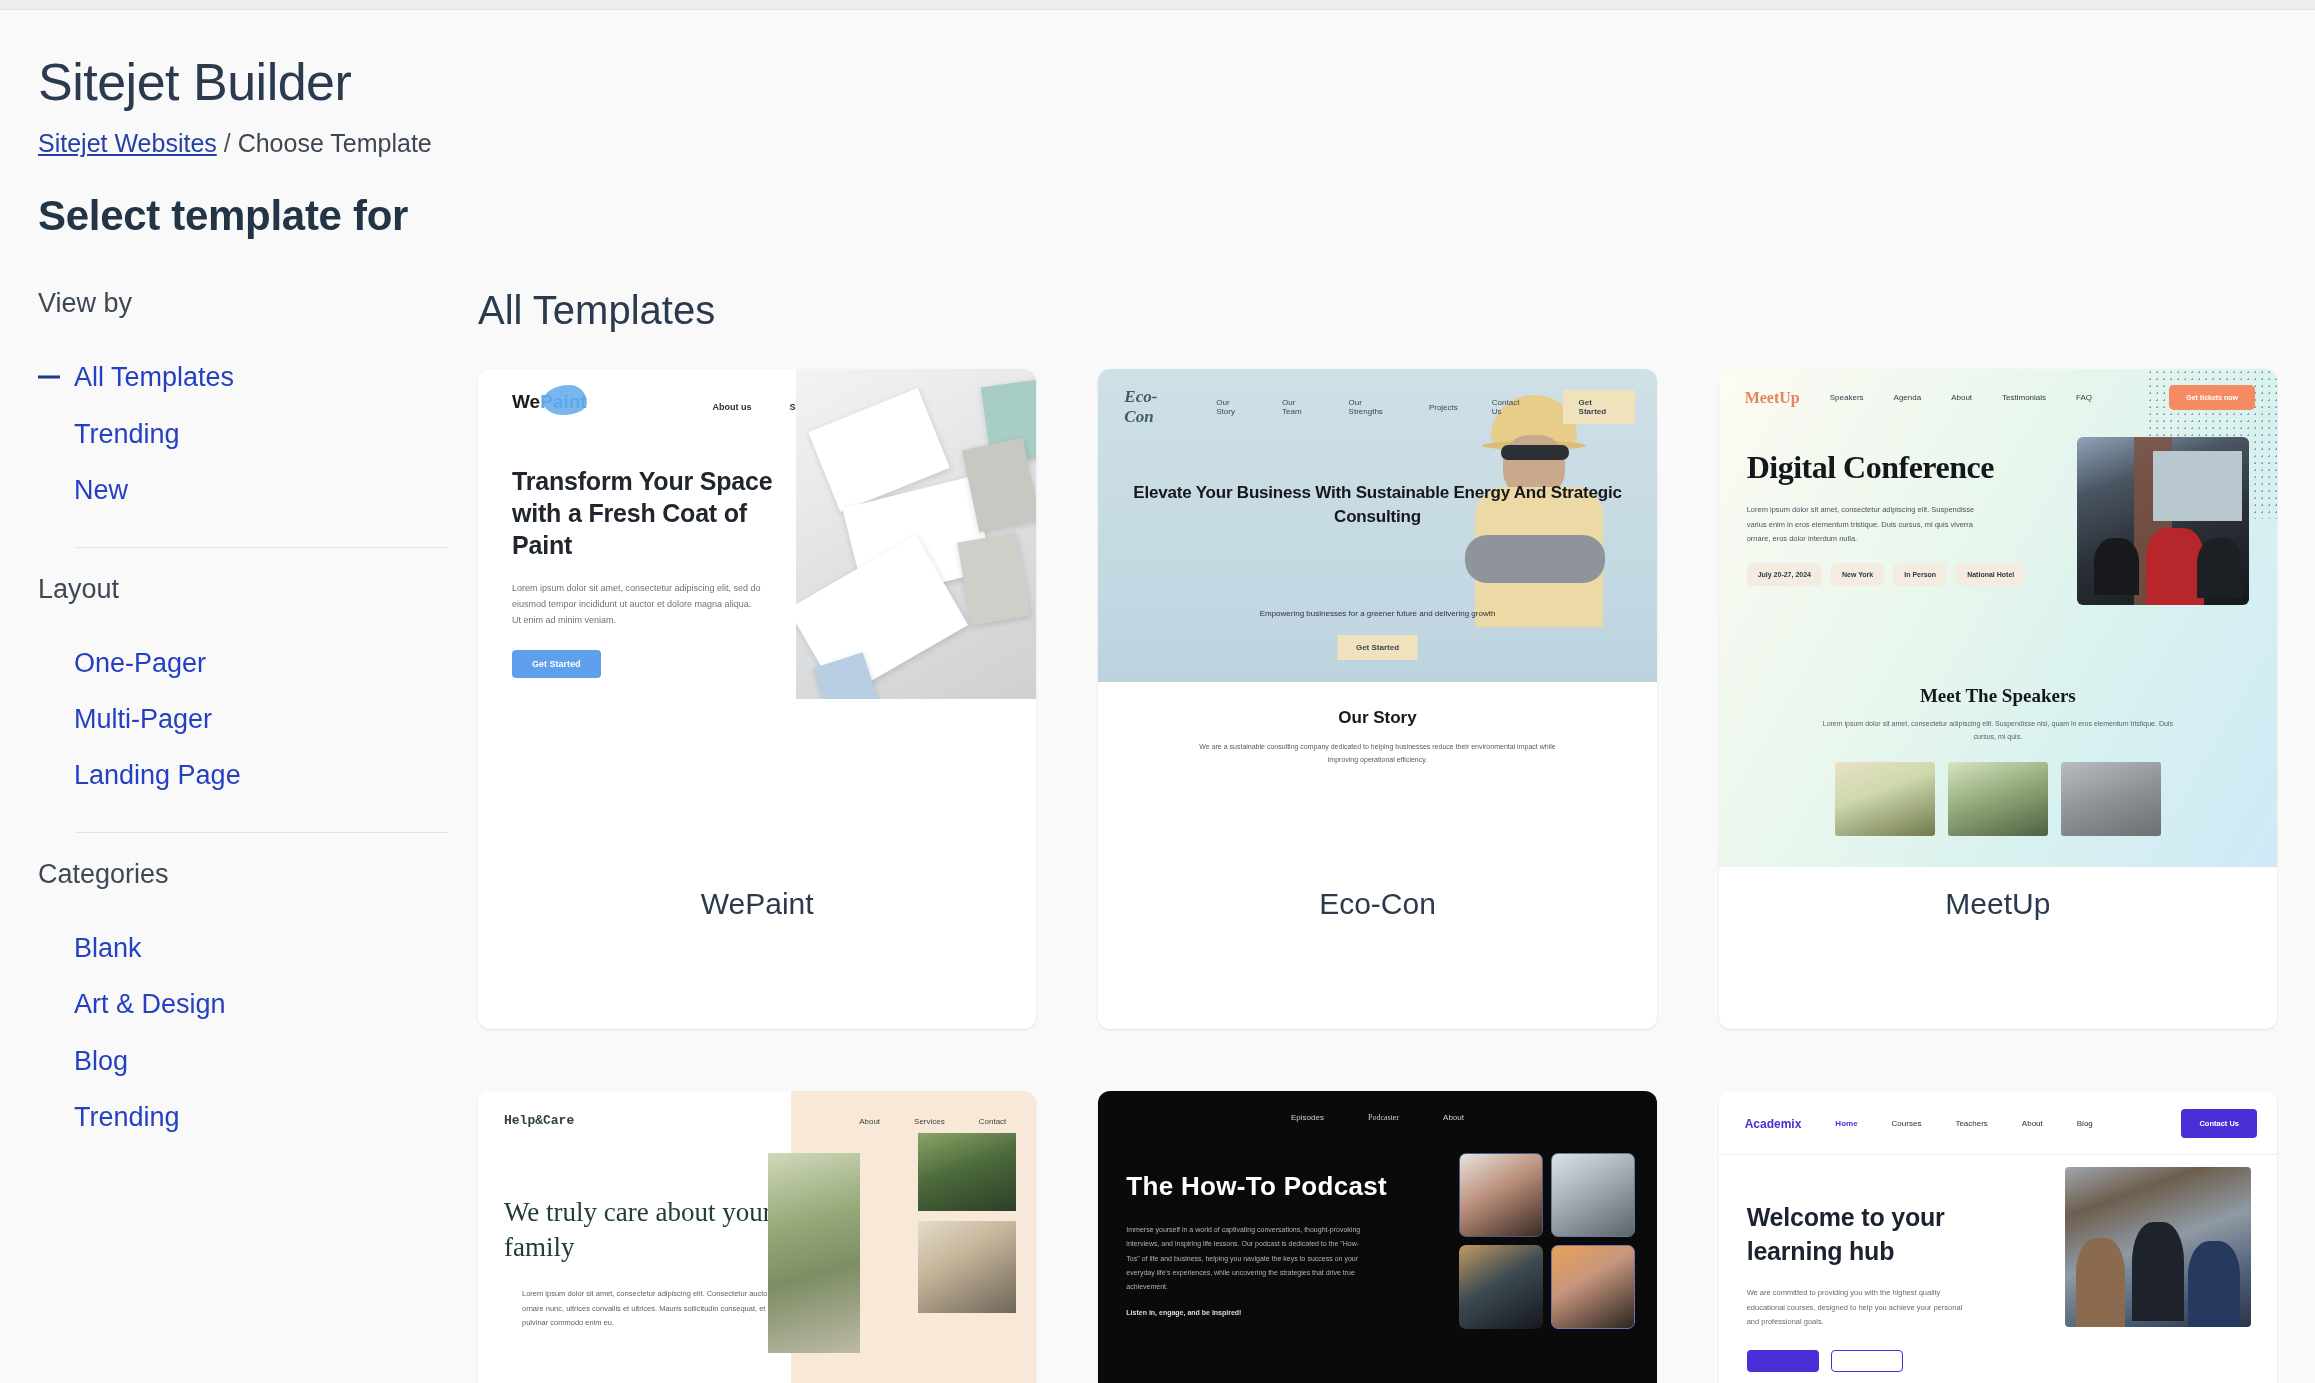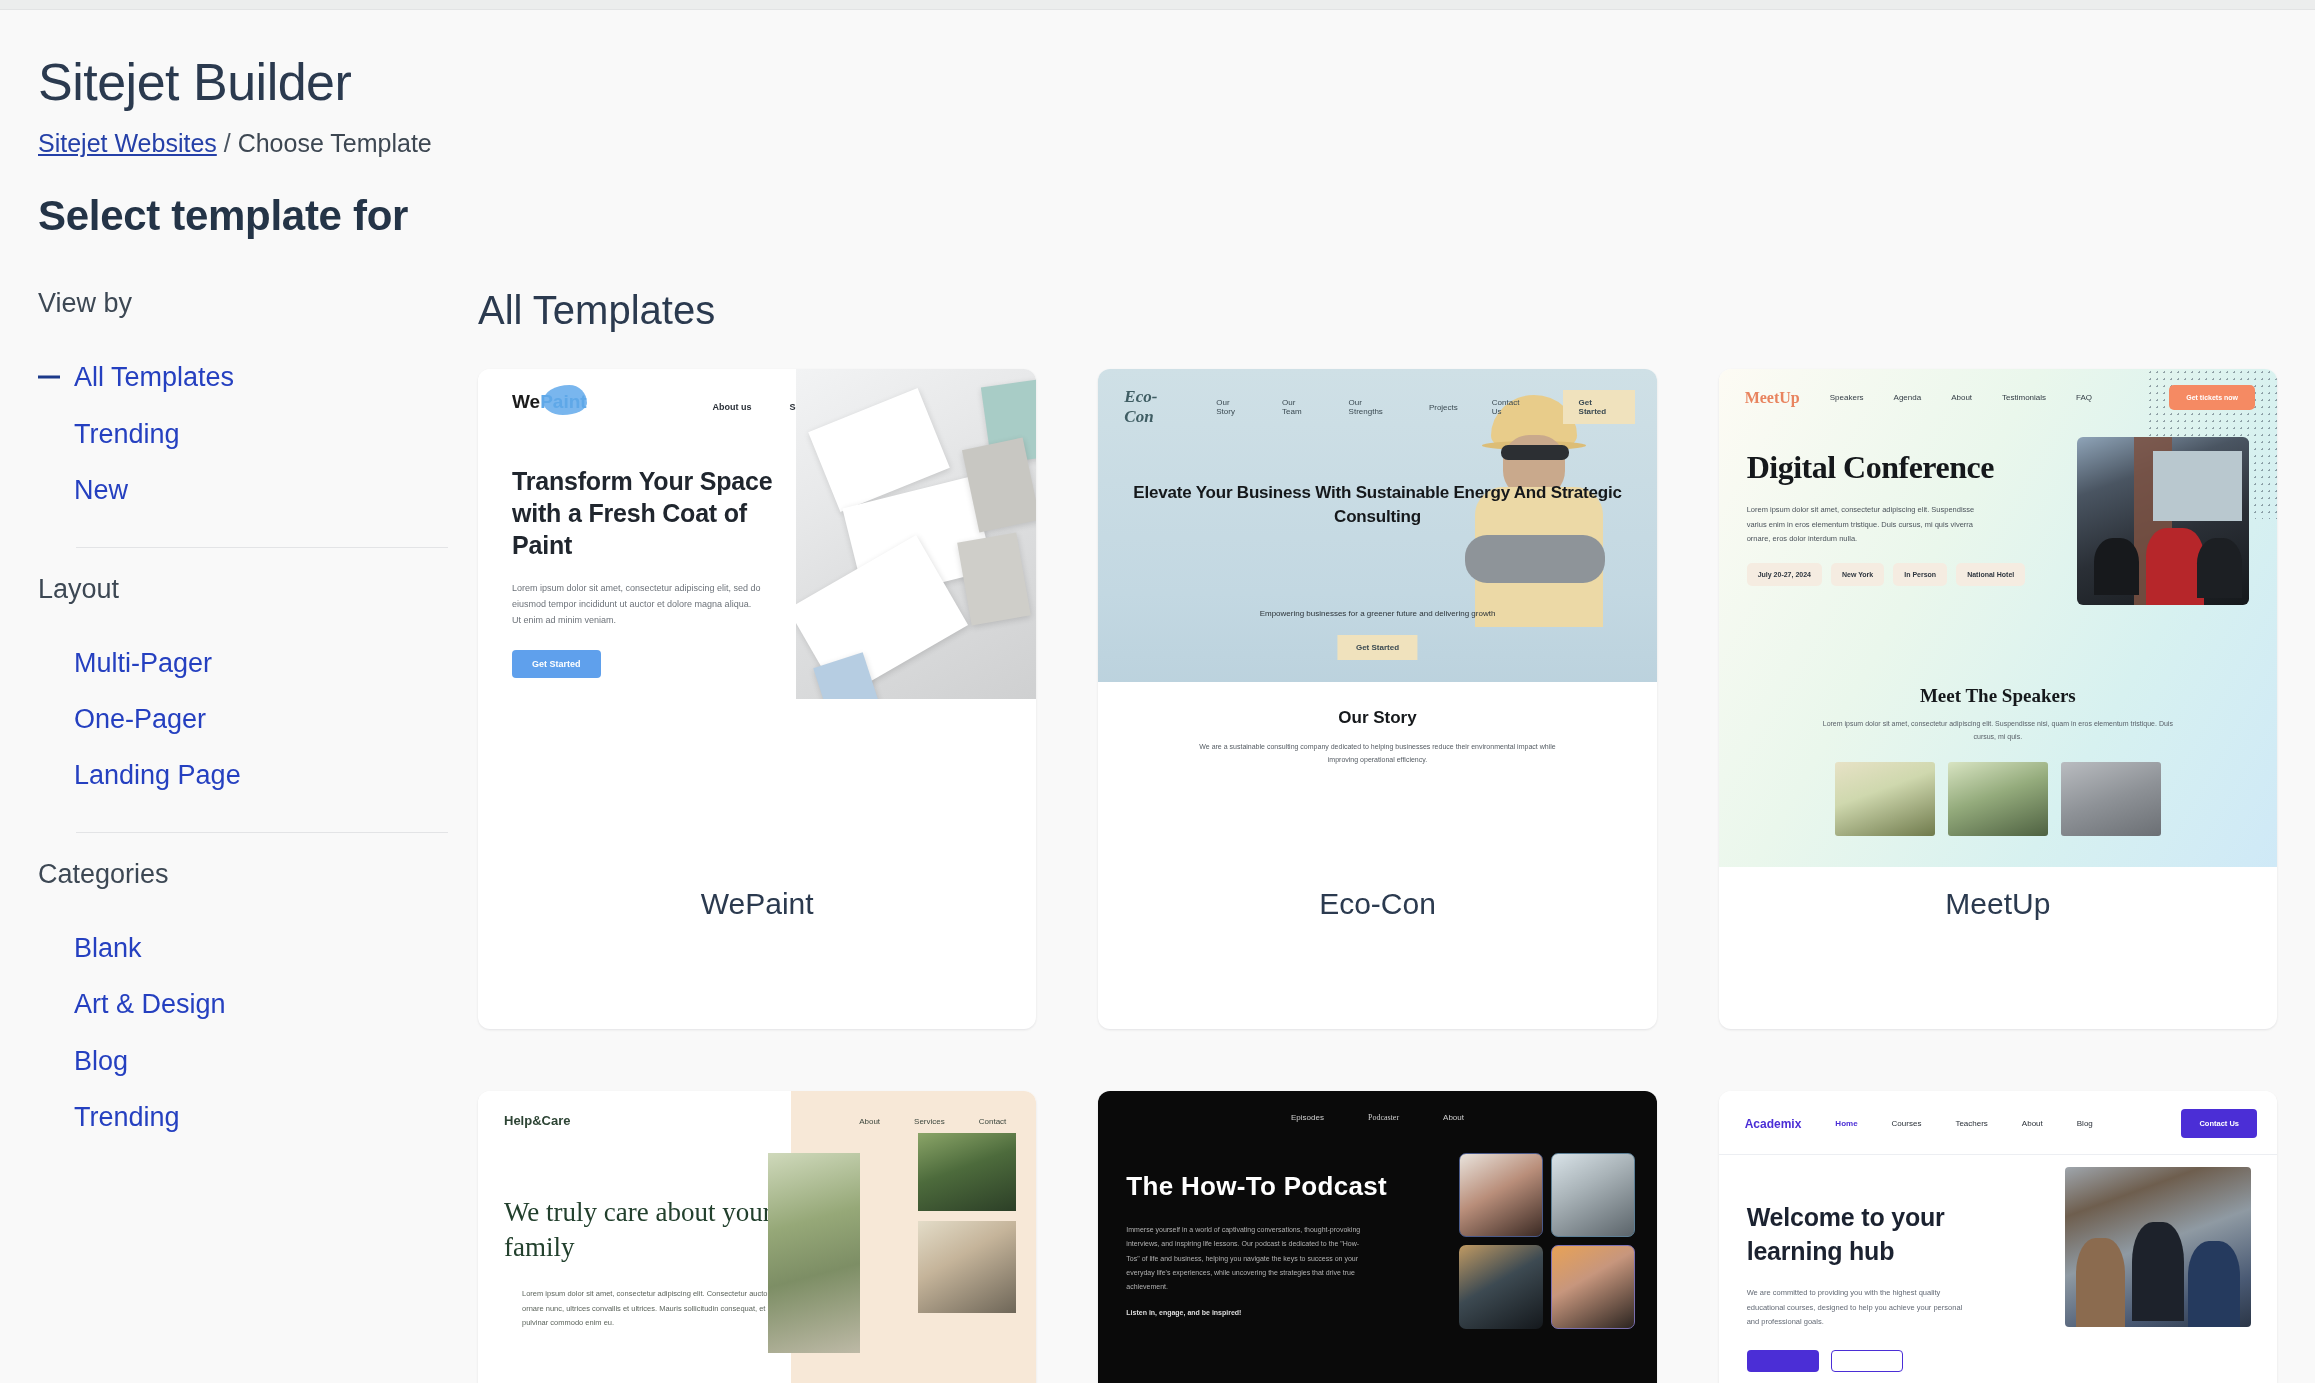--- a/index.html
+++ b/index.html
@@ -159,21 +159,21 @@
   .mu-speak p { font-size: 7px; color: #5a6169; line-height: 1.9; margin-top: 10px; padding: 0 100px; }
   .mu-faces { display: flex; gap: 13px; justify-content: center; margin-top: 18px; }
   .mu-face { width: 100px; height: 74px; border-radius: 3px; }
   .mu-f1 { background: linear-gradient(160deg,#e7e2c6 0%, #cfd8ae 40%, #6f7a4c 100%); }
   .mu-f2 { background: linear-gradient(160deg,#d8e4c2 0%, #94ab7c 45%, #4e6141 100%); }
   .mu-f3 { background: linear-gradient(160deg,#b9bcc0 0%, #8e9297 50%, #6b6f74 100%); }
 
   
   .hc { height: 100%; background: #fff; position: relative; overflow: hidden; }
   .hc-panel { position: absolute; right: 0; top: 0; width: 44%; height: 100%; background: #f7e8d7; }
-  .hc-logo { position: absolute; left: 26px; top: 22px; font-size: 13px; color: #2d4434; font-family: Liberation Sans, sans-serif; font-weight: 700; }
+  .hc-logo { position: absolute; left: 26px; top: 22px; font-size: 13px; color: #2d4434; font-family: Liberation Mono, monospace; font-weight: 700; }
   .hc-nav { position: absolute; right: 30px; top: 26px; display: flex; gap: 34px; z-index: 3; }
   .hc-nav span { font-size: 8px; color: #3c463d; }
   .hc-h1 { position: absolute; left: 26px; top: 104px; font-family: "Liberation Serif", serif; font-size: 27px; color: #22402d; line-height: 1.3; width: 54%; }
   .hc-p { position: absolute; left: 44px; top: 196px; font-size: 7.5px; color: #5d655d; line-height: 1.95; width: 48%; }
   .hc-img-a { position: absolute; left: 52%; top: 62px; width: 92px; height: 200px;
     background: linear-gradient(165deg,#cfd9bb 0%, #96a878 35%, #7d8e65 60%, #bdb9a6 100%); }
   .hc-img-b { position: absolute; right: 20px; top: 42px; width: 98px; height: 78px;
     background: linear-gradient(160deg,#8ba568 0%, #4d6b3c 45%, #2c3f27 100%); }
   .hc-img-c { position: absolute; right: 20px; top: 130px; width: 98px; height: 92px;
     background: linear-gradient(150deg,#e3dcc8 0%, #c5b49a 40%, #6e6658 100%); }
@@ -247,24 +247,24 @@
           </li>
         </ul>
       </div>
 
       <div class="facet-sep"></div>
 
       <div>
         <div class="facet-head">Layout</div>
         <ul class="facet-list">
           <li class="facet-item">
+            <span>One-Pager</span>
+          </li>
+          <li class="facet-item">
             <span>Multi-Pager</span>
-          </li>
-          <li class="facet-item">
-            <span>One-Pager</span>
           </li>
           <li class="facet-item">
             <span>Landing Page</span>
           </li>
         </ul>
       </div>
 
       <div class="facet-sep"></div>
 
       <div>

